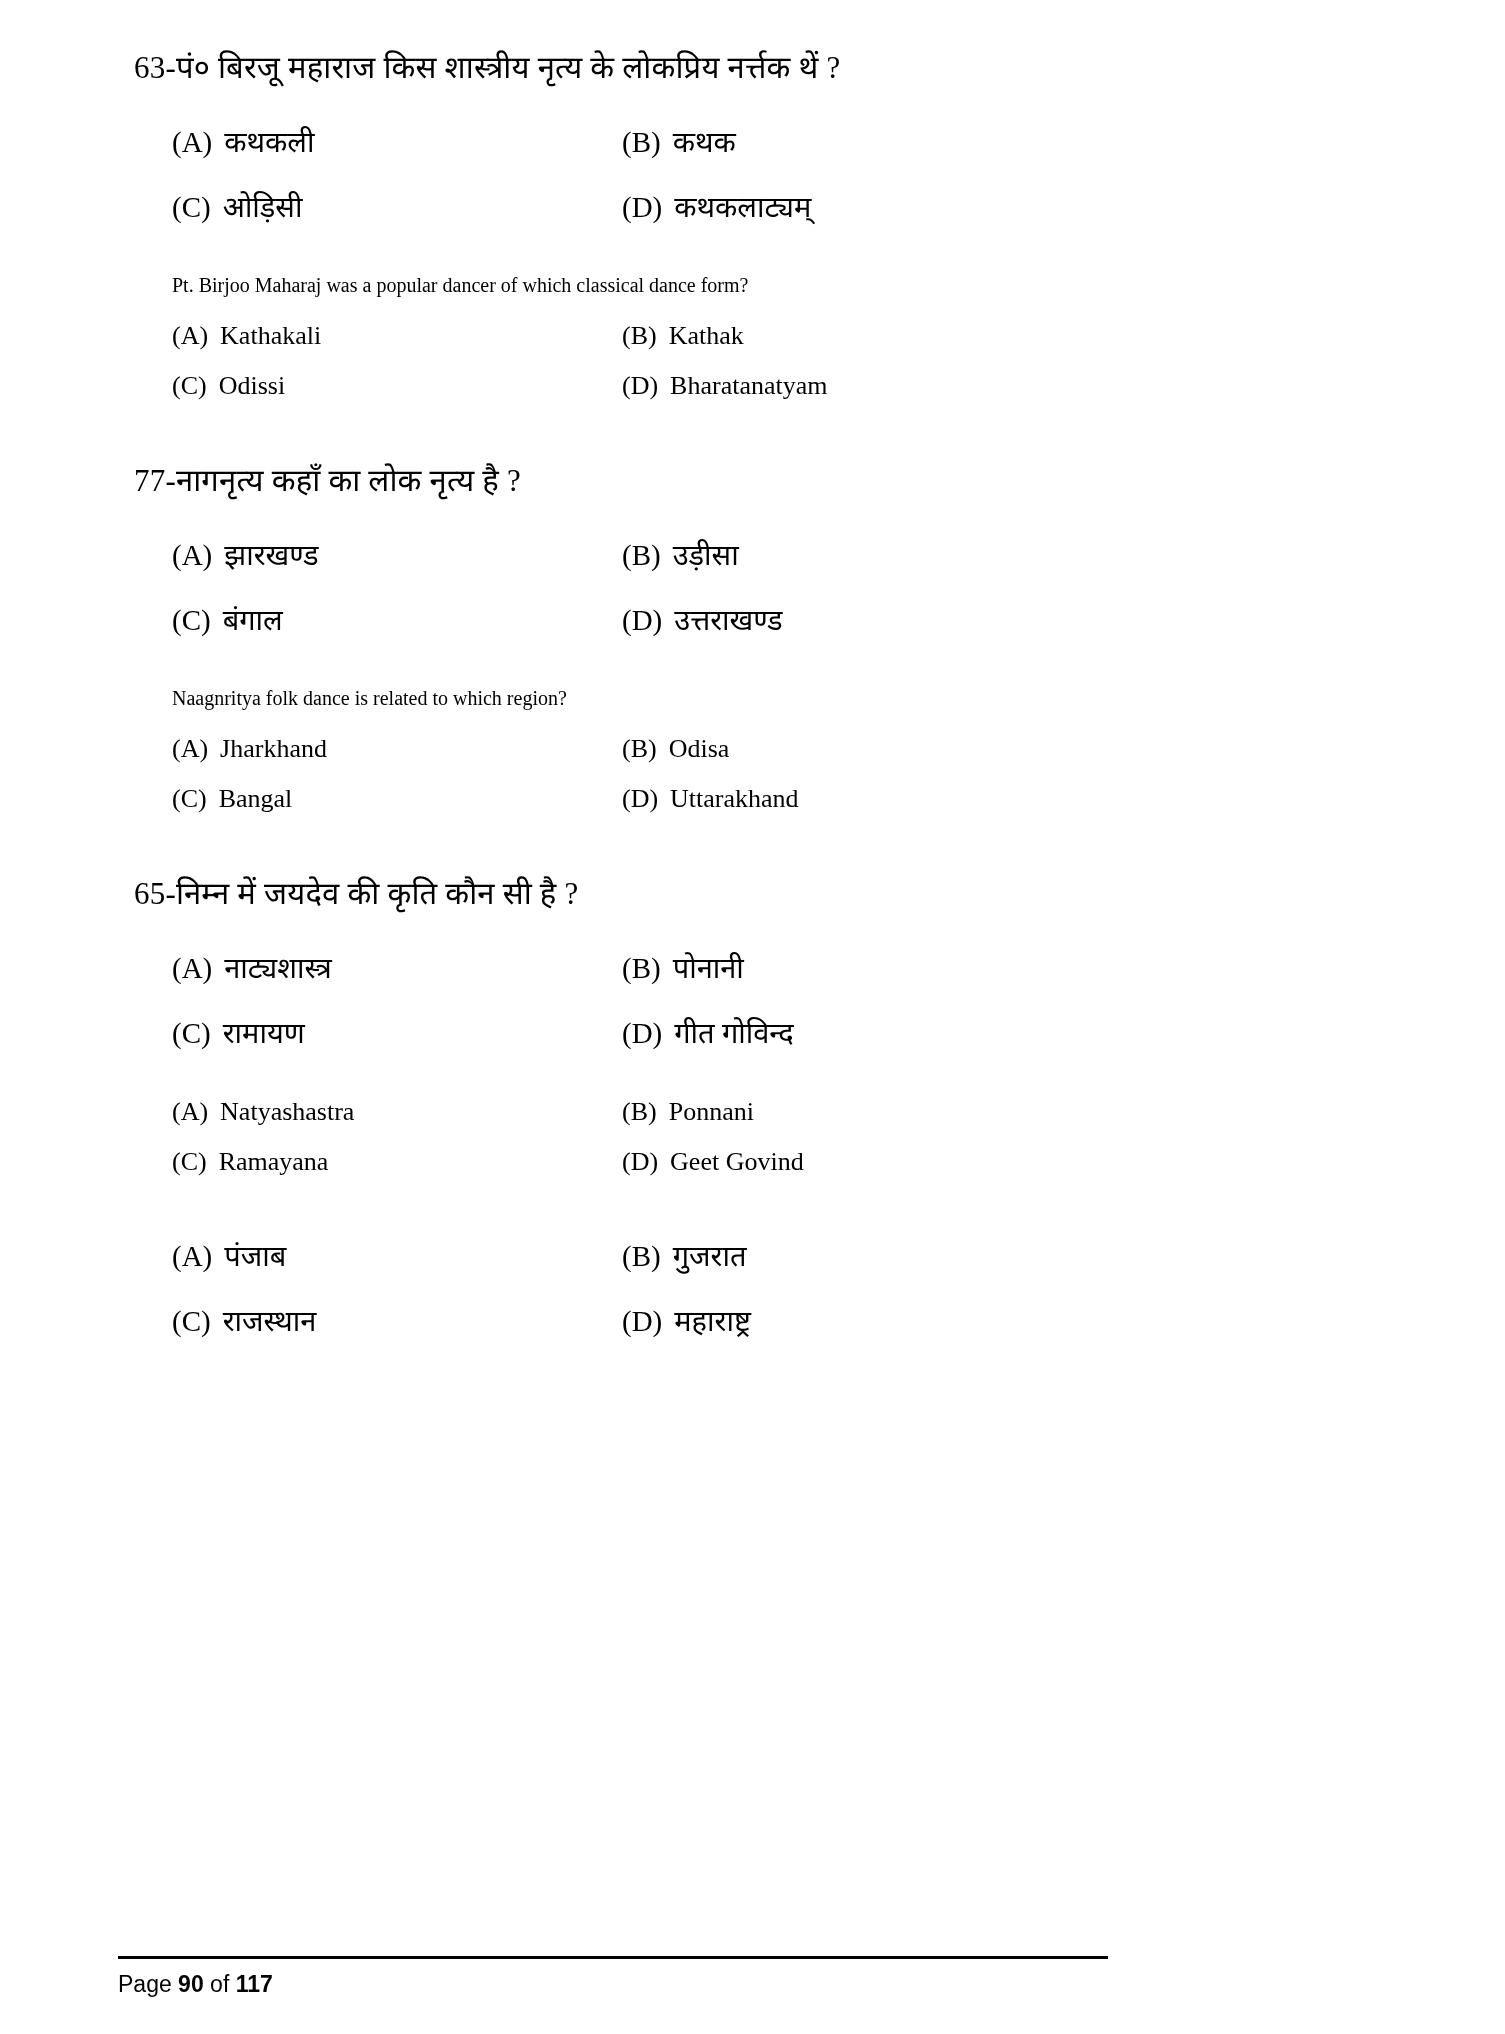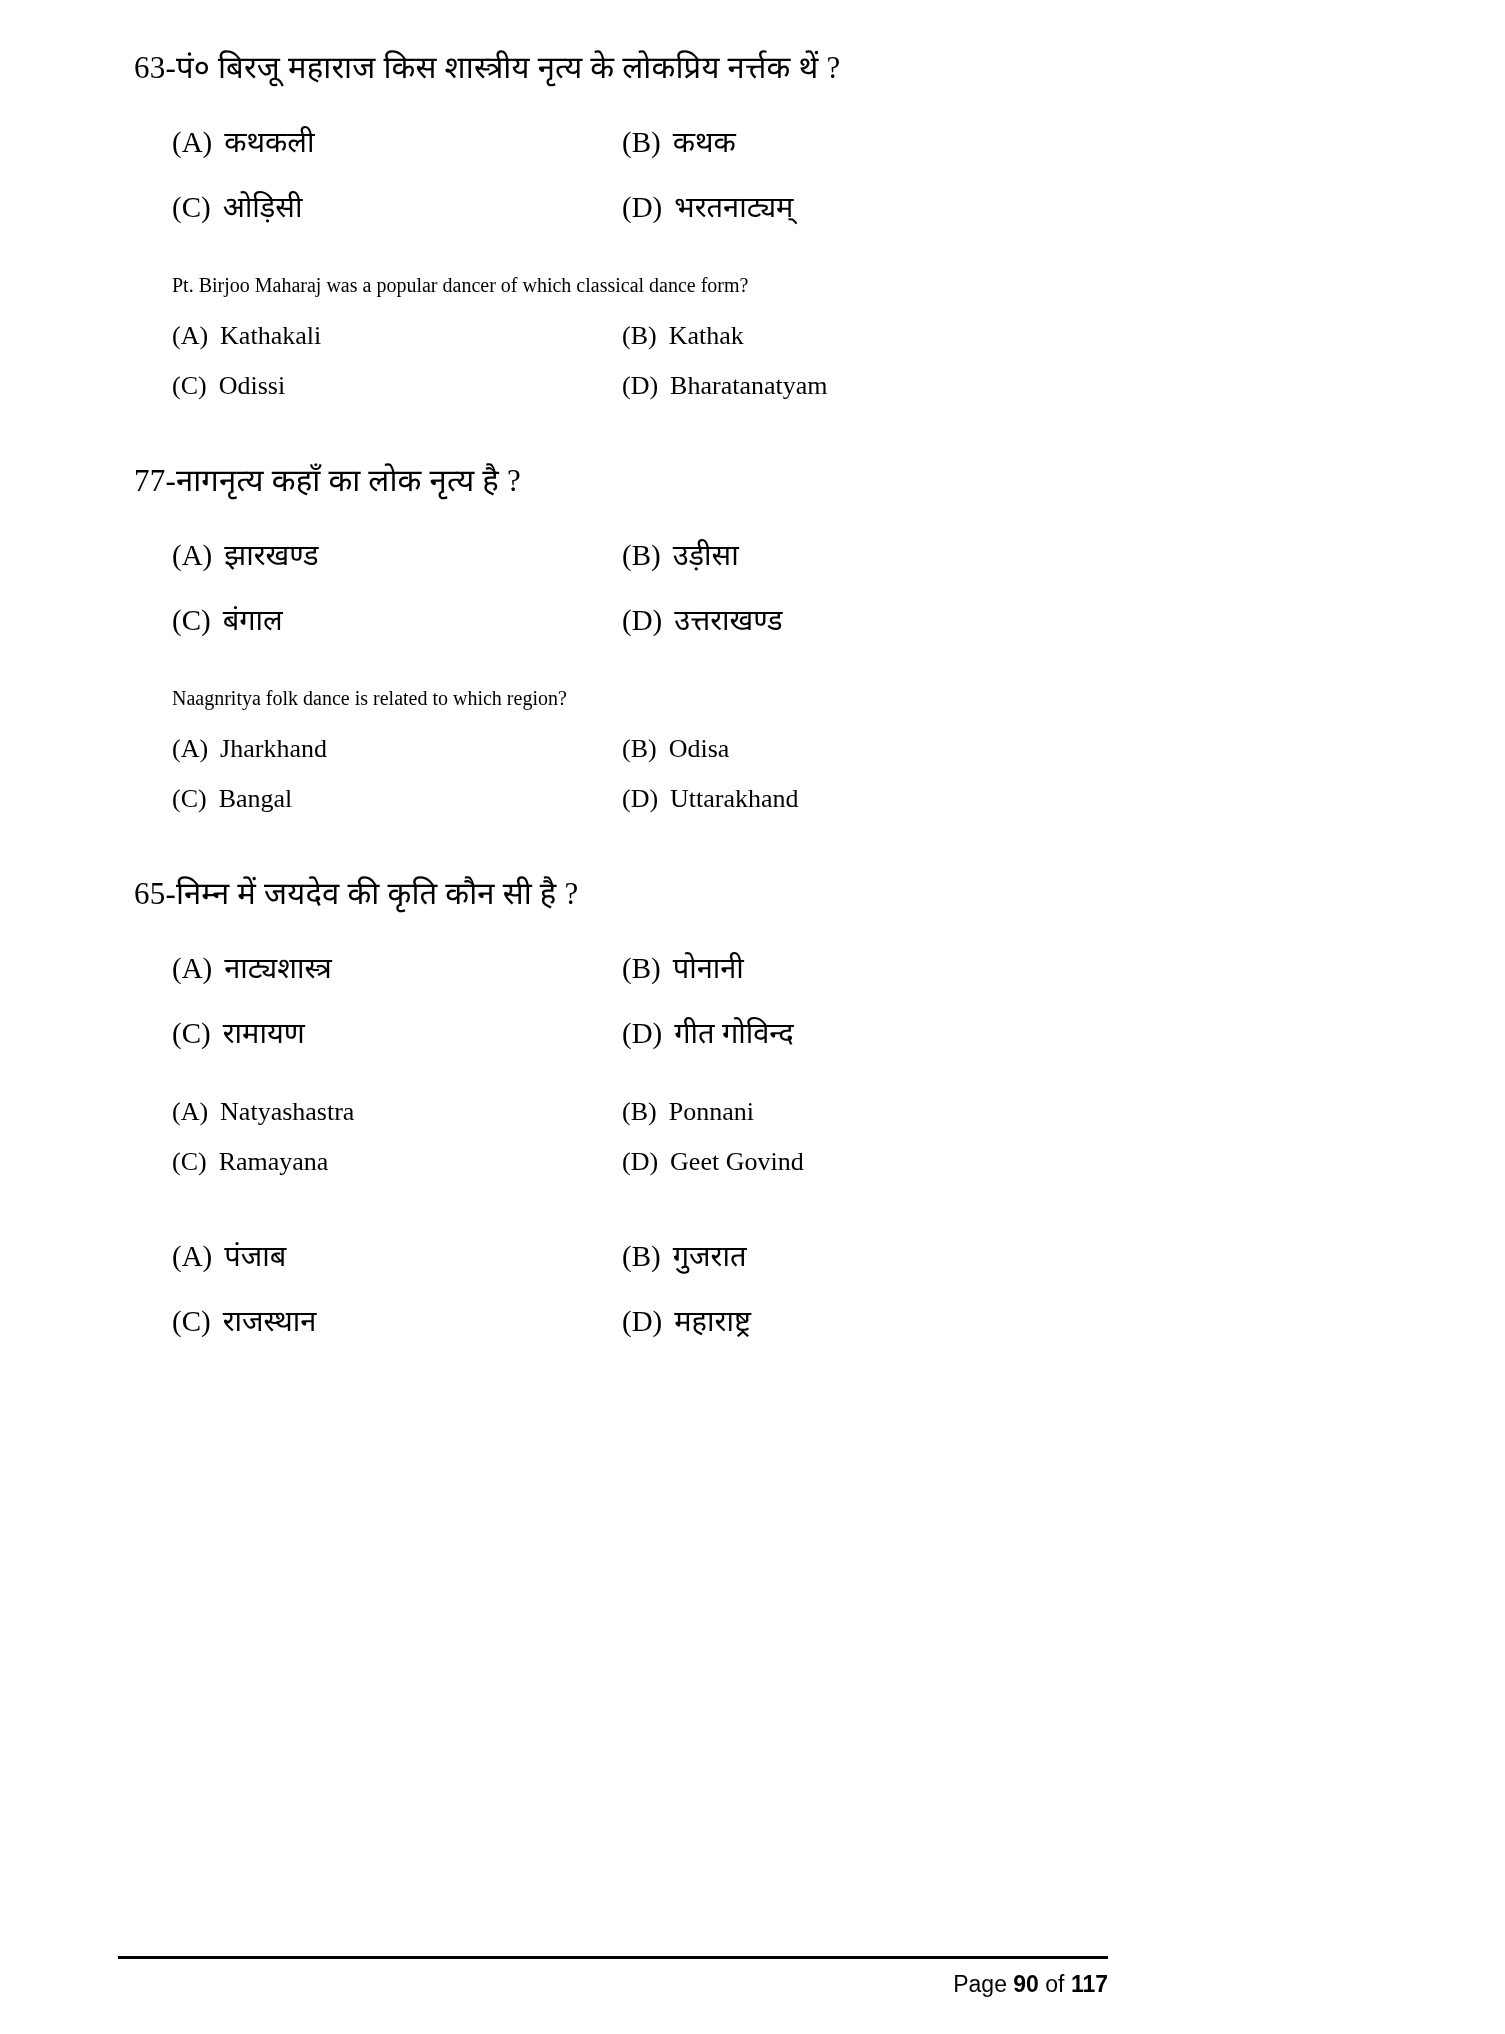--- a/index.html
+++ b/index.html
@@ -97,21 +97,21 @@
     left: 118px;
     right: 92px;
     bottom: 36px;
   }
   .footer-rule {
     border: 0;
     border-top: 3px solid #000;
     margin: 0 0 12px 0;
   }
   .footer-text {
-    text-align: right;
+    text-align: left;
     font-family: "Liberation Sans", "DejaVu Sans", sans-serif;
     font-size: 23px;
     color: #000;
   }
   .footer-text .strong {
     font-weight: bold;
   }
 </style>
 </head>
 <body>
@@ -132,21 +132,21 @@
             <span class="opt-text">कथक</span>
           </div>
         </div>
         <div class="opt-row">
           <div class="opt col-left">
             <span class="opt-label">(C)</span>
             <span class="opt-text">ओड़िसी</span>
           </div>
           <div class="opt col-right">
             <span class="opt-label">(D)</span>
-            <span class="opt-text">भरतनाट्यम्</span>
+            <span class="opt-text">कथकलाट्यम्</span>
           </div>
         </div>
       </div>
       <div class="gap-after-hindi"></div>
       <div class="q-stem-en">Pt. Birjoo Maharaj was a popular dancer of which classical dance form?</div>
       <div class="options en-opts">
         <div class="opt-row">
           <div class="opt col-left">
             <span class="opt-label">(A)</span>
             <span class="opt-text">Kathakali</span>

